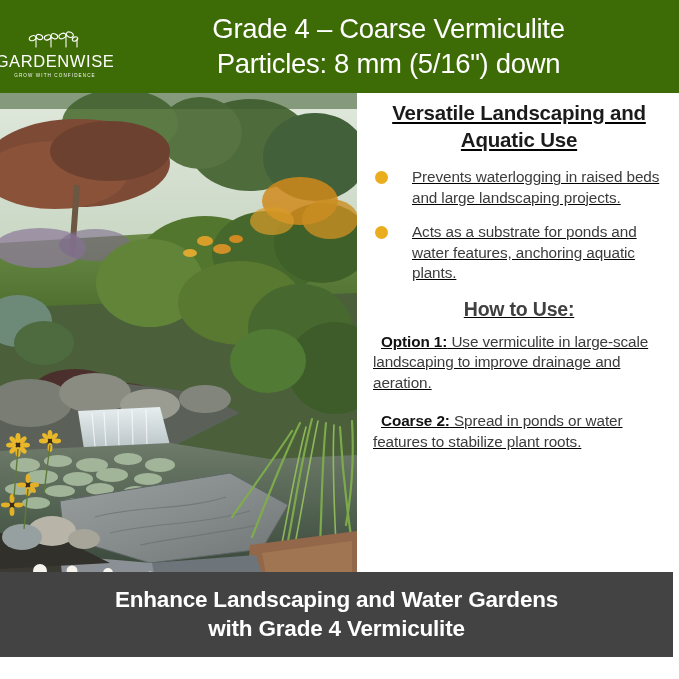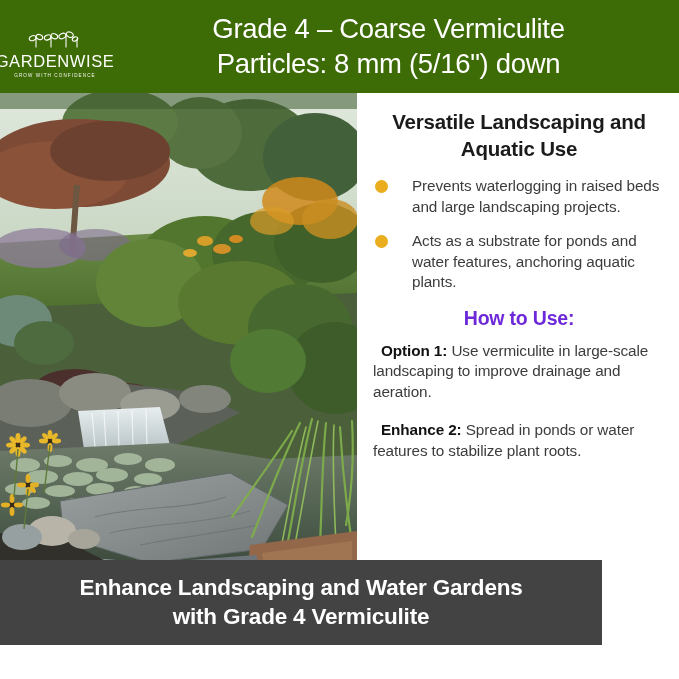--- a/index.html
+++ b/index.html
@@ -90,21 +90,22 @@
 
   
   .panel {
     position: absolute;
     left: 357px;
     top: 93px;
     width: 322px;
     height: 501px;
     background: #ffffff;
     box-sizing: border-box;
-    padding: 16px 14px 0 16px;
+    padding: 7px 14px 0 16px;
+    text-decoration: underline;
   }
   .panel-heading {
     text-align: center;
     font-size: 20.5px;
     font-weight: bold;
     color: #1b1b1b;
     line-height: 1.3;
     letter-spacing: -0.2px;
     margin: 0 0 14px 0;
   }
@@ -132,43 +133,43 @@
     font-size: 15.3px;
     line-height: 1.34;
     color: #3c3c3c;
     letter-spacing: -0.1px;
     margin-left: 12px;
   }
   .howto-heading {
     text-align: center;
     font-size: 19.5px;
     font-weight: bold;
-    color: #6d28d9;
+    color: #404040;
     margin: 6px 0 11px 0;
     letter-spacing: -0.2px;
   }
   .option {
     font-size: 15.3px;
     line-height: 1.34;
     color: #3c3c3c;
     margin-bottom: 18px;
     letter-spacing: -0.1px;
   }
   .option b {
     color: #121212;
     font-weight: bold;
     margin-left: 8px;
   }
 
   
   .footer {
     position: absolute;
     left: 0;
-    top: 560px;
-    width: 602px;
+    top: 572px;
+    width: 673px;
     height: 85px;
     background: #434343;
     display: flex;
     flex-direction: column;
     align-items: center;
     justify-content: center;
   }
   .footer .line {
     color: #ffffff;
     font-weight: bold;
@@ -443,21 +444,21 @@
       </li>
     </ul>
 
     <div class="howto-heading">How to Use:</div>
 
     <div class="option">
       <b>Option 1:</b><span> Use vermiculite in large-scale landscaping to improve drainage and aeration.</span>
     </div>
 
     <div class="option">
-      <b>Enhance 2:</b><span> Spread in ponds or water features to stabilize plant roots.</span>
+      <b>Coarse 2:</b><span> Spread in ponds or water features to stabilize plant roots.</span>
     </div>
   </div>
 
   <div class="footer">
     <div class="line">Enhance Landscaping and Water Gardens</div>
     <div class="line">with Grade 4 Vermiculite</div>
   </div>
 
 </div>
 

